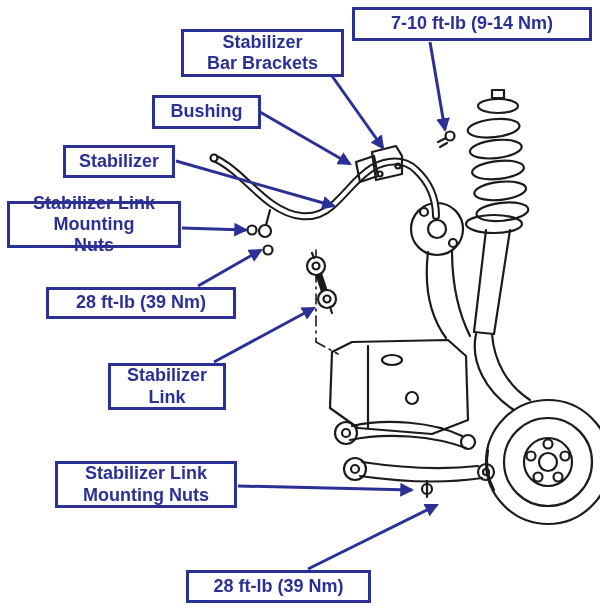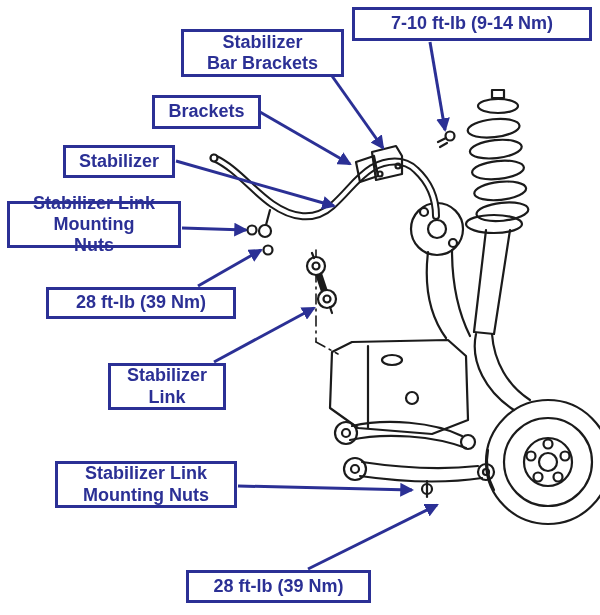--- a/index.html
+++ b/index.html
@@ -174,21 +174,21 @@
       <line x1="238" y1="486" x2="412" y2="490" marker-end="url(#ah)"></line>
       <line x1="308" y1="569" x2="437" y2="505" marker-end="url(#ah)"></line>
     </g>
   </svg>
 
   <div class="callout" style="left:352px; top:7px;  width:240px; height:34px;">7-10 ft-lb (9-14 Nm)</div>
 
   <div class="callout" style="left:181px; top:29px; width:163px; height:48px;">Stabilizer
 Bar Brackets</div>
 
-  <div class="callout" style="left:152px; top:95px; width:109px; height:34px;">Brackets</div>
+  <div class="callout" style="left:152px; top:95px; width:109px; height:34px;">Bushing</div>
 
   <div class="callout" style="left:63px; top:145px; width:112px; height:33px;">Stabilizer</div>
 
   <div class="callout" style="left:7px; top:201px; width:174px; height:47px;">Stabilizer Link
 Mounting Nuts</div>
 
   <div class="callout" style="left:46px; top:287px; width:190px; height:32px;">28 ft-lb (39 Nm)</div>
 
   <div class="callout" style="left:108px; top:363px; width:118px; height:47px;">Stabilizer
 Link</div>

